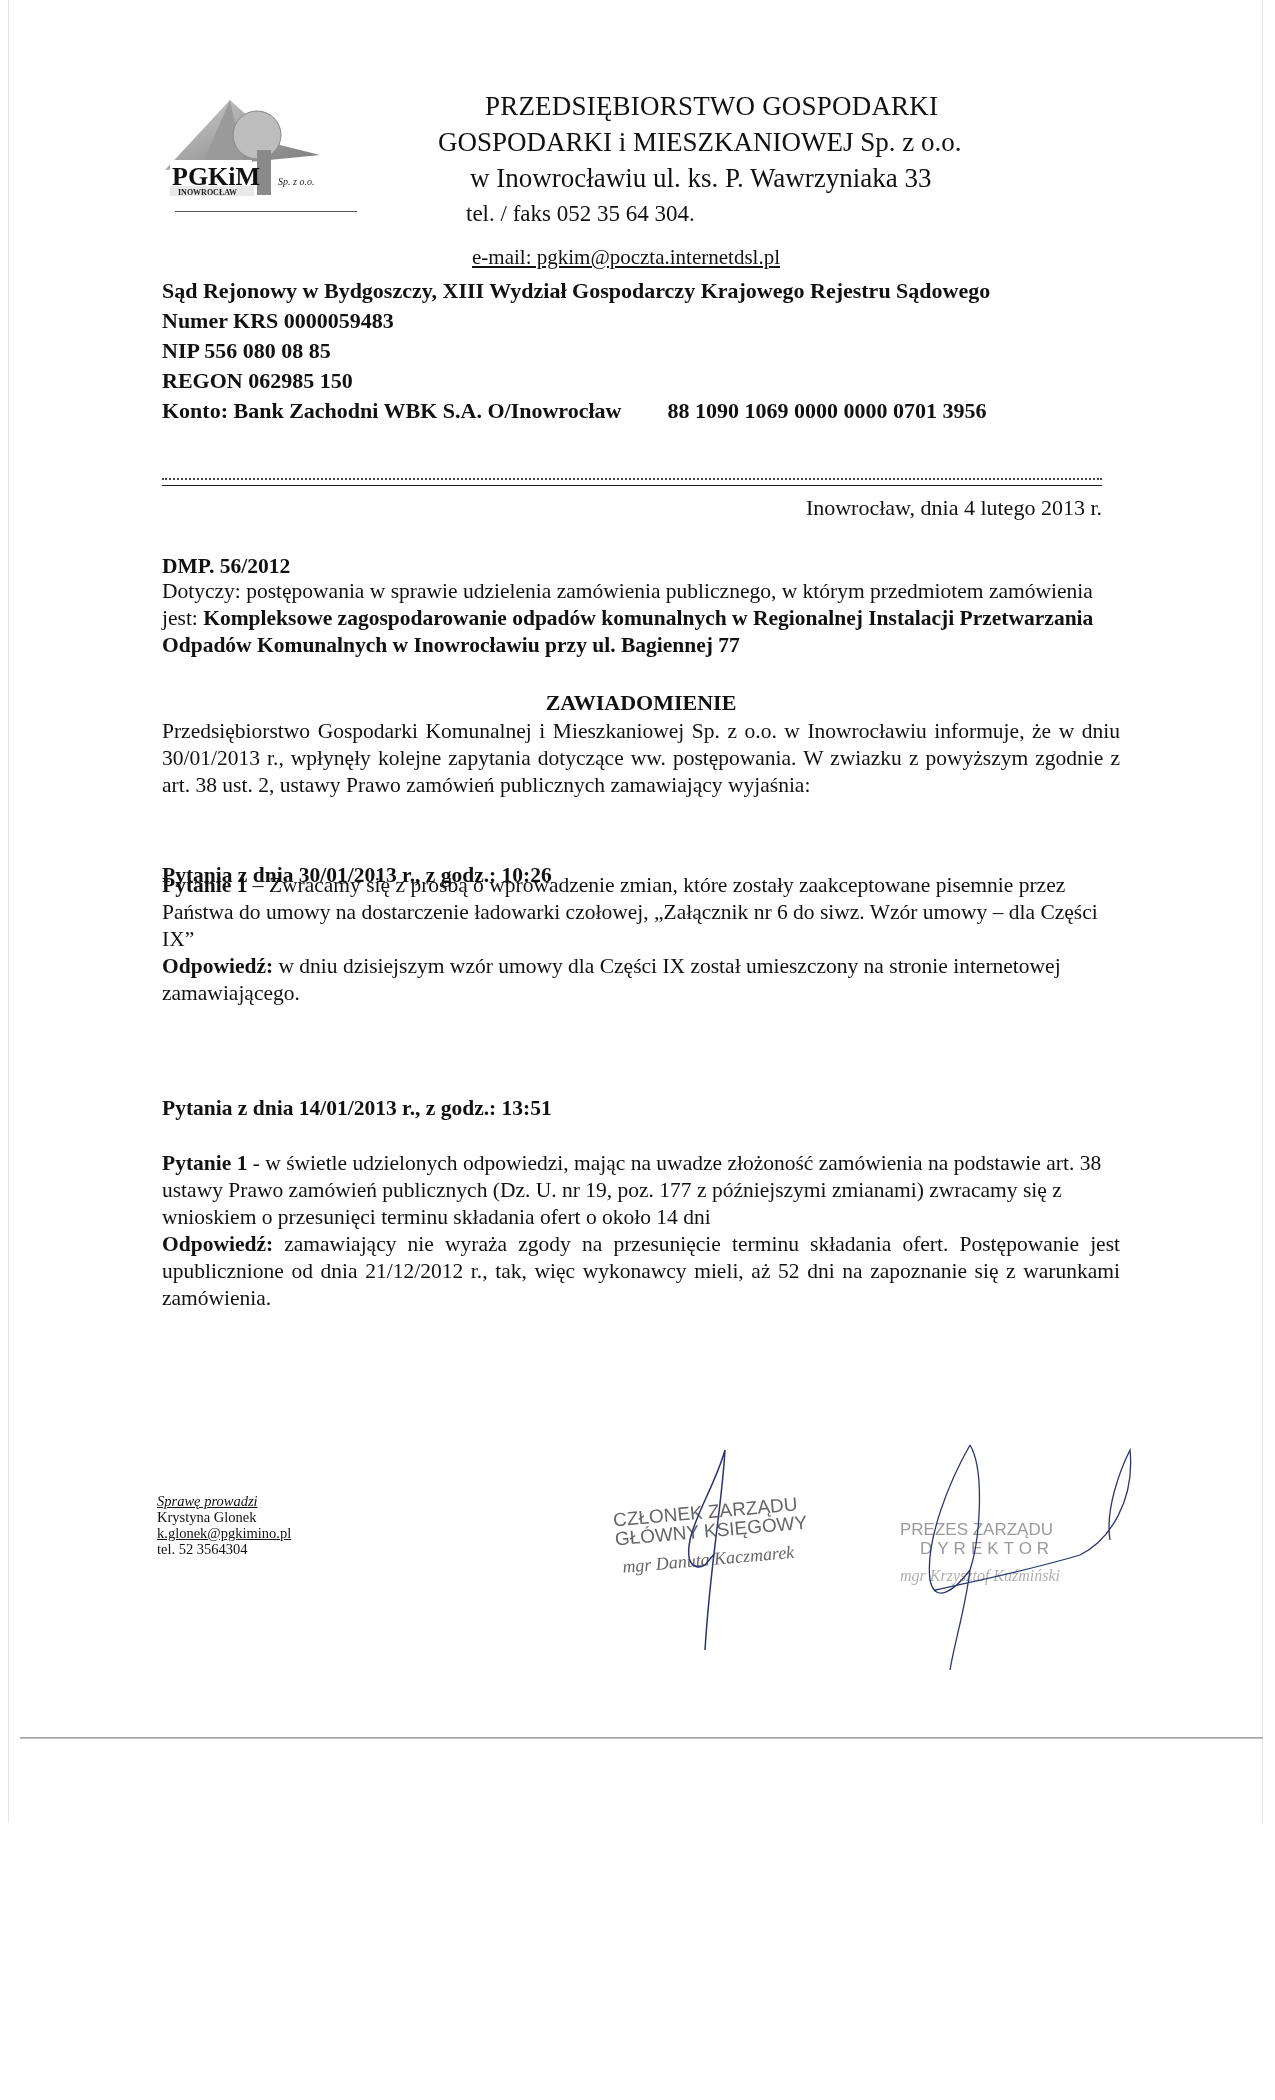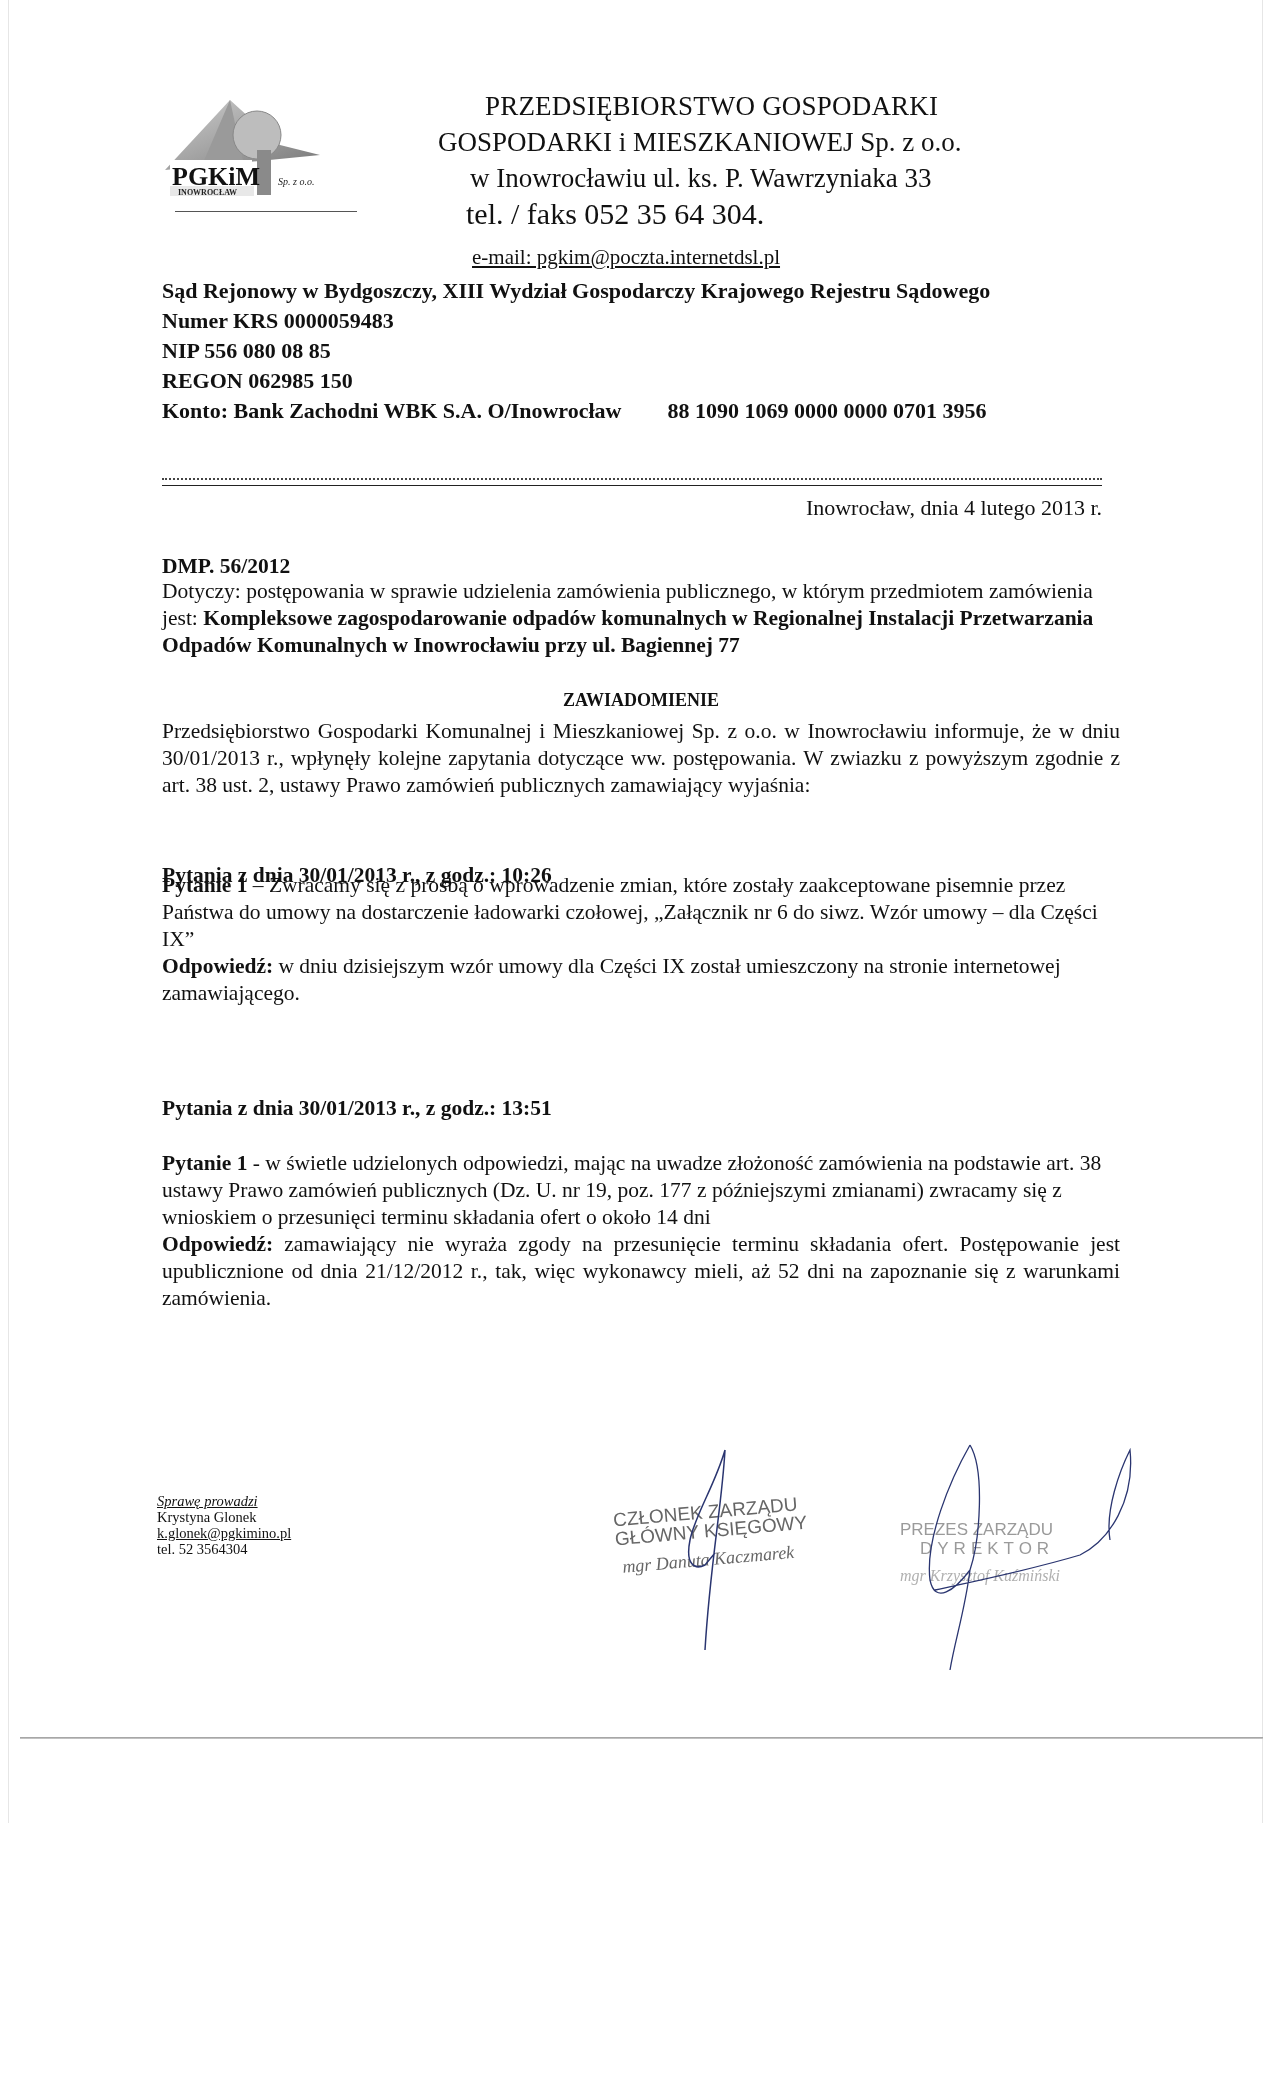--- a/index.html
+++ b/index.html
@@ -11,36 +11,36 @@
              background: linear-gradient(#9a9a9a, #cfcfcf); }
     .abs { position: absolute; }
 
     
     .logo { left: 160px; top: 90px; width: 200px; height: 110px; }
     .logo-rule { left: 175px; top: 211px; width: 182px; height: 1px; background: #555; }
     .company { left: 438px; top: 88px; font-weight: normal; font-size: 27px; line-height: 36px; }
     .company .l1 { padding-left: 47px; letter-spacing: 0.2px; }
     .company .l2 { }
     .company .l3 { padding-left: 32px; }
-    .company .l4 { padding-left: 28px; font-size: 30px; }
+    .company .l4 { padding-left: 28px; font-size: 23px; }
     .email { left: 472px; top: 245px; font-size: 21px; text-decoration: underline; }
 
     .reg { left: 162px; top: 276px; font-weight: bold; font-size: 22px; line-height: 30px; }
     .reg .konto-num { display: inline-block; margin-left: 46px; }
     .dots { left: 162px; top: 478px; width: 940px; height: 2px;
             border-top: 2px dotted #444; }
     .dots-line { left: 162px; top: 485px; width: 940px; height: 1px; background: #222; }
     .place-date { right: 173px; top: 495px; font-size: 22px; }
 
     
     .body-text { left: 162px; width: 958px; font-size: 21.5px; line-height: 27px; }
     .b { font-weight: bold; }
     .dmp { top: 553px; }
     .dotyczy { top: 578px; }
-    .heading { left: 162px; width: 958px; top: 690px; text-align: center; font-weight: bold; font-size: 18px; }
+    .heading { left: 162px; width: 958px; top: 690px; text-align: center; font-weight: bold; font-size: 22px; }
     .intro { top: 718px; }
     .justify { text-align: justify; text-align-last: left; }
     .q1time { top: 862px; font-weight: bold; }
     .q1 { top: 872px; }
     .q2time { top: 1095px; font-weight: bold; }
     .q2 { top: 1150px; }
 
     
     .prowadzi { left: 157px; top: 1493px; font-size: 14.5px; line-height: 16px; font-family: "Liberation Serif", serif; }
     .prowadzi .title { font-style: italic; font-weight: normal; text-decoration: underline; }
@@ -106,21 +106,21 @@
 
 <div class="abs heading">ZAWIADOMIENIE</div>
 <div class="abs body-text intro justify">Przedsiębiorstwo Gospodarki Komunalnej i Mieszkaniowej Sp. z o.o. w Inowrocławiu informuje, że w dniu 30/01/2013 r., wpłynęły kolejne zapytania dotyczące ww. postępowania. W zwiazku z powyższym zgodnie z art. 38 ust. 2, ustawy Prawo zamówień publicznych zamawiający wyjaśnia:</div>
 
 <div class="abs body-text q1time">Pytania z dnia 30/01/2013 r., z godz.: 10:26</div>
 <div class="abs body-text q1">
   <div><span class="b">Pytanie 1</span><span> – Zwracamy się z prośbą o wprowadzenie zmian, które zostały zaakceptowane pisemnie przez Państwa do umowy na dostarczenie ładowarki czołowej, „Załącznik nr 6 do siwz. Wzór umowy – dla Części IX”</span></div>
   <div><span class="b">Odpowiedź:</span><span> w dniu dzisiejszym wzór umowy dla Części IX został umieszczony na stronie internetowej zamawiającego.</span></div>
 </div>
 
-<div class="abs body-text q2time">Pytania z dnia 30/01/2013 r., z godz.: 13:51</div>
+<div class="abs body-text q2time">Pytania z dnia 14/01/2013 r., z godz.: 13:51</div>
 <div class="abs body-text q2">
   <div><span class="b">Pytanie 1</span><span> - w świetle udzielonych odpowiedzi, mając na uwadze złożoność zamówienia na podstawie art. 38 ustawy Prawo zamówień publicznych (Dz. U. nr 19, poz. 177 z późniejszymi zmianami) zwracamy się z wnioskiem o przesunięci terminu składania ofert o około 14 dni</span></div>
   <div class="justify"><span class="b">Odpowiedź:</span><span> zamawiający nie wyraża zgody na przesunięcie terminu składania ofert. Postępowanie jest upublicznione od dnia 21/12/2012 r., tak, więc wykonawcy mieli, aż 52 dni na zapoznanie się z warunkami zamówienia.</span></div>
 </div>
 
 <div class="abs prowadzi">
   <div class="title">Sprawę prowadzi</div>
   <div>Krystyna Glonek</div>
   <div class="mail">k.glonek@pgkimino.pl</div>
   <div>tel. 52 3564304</div>

